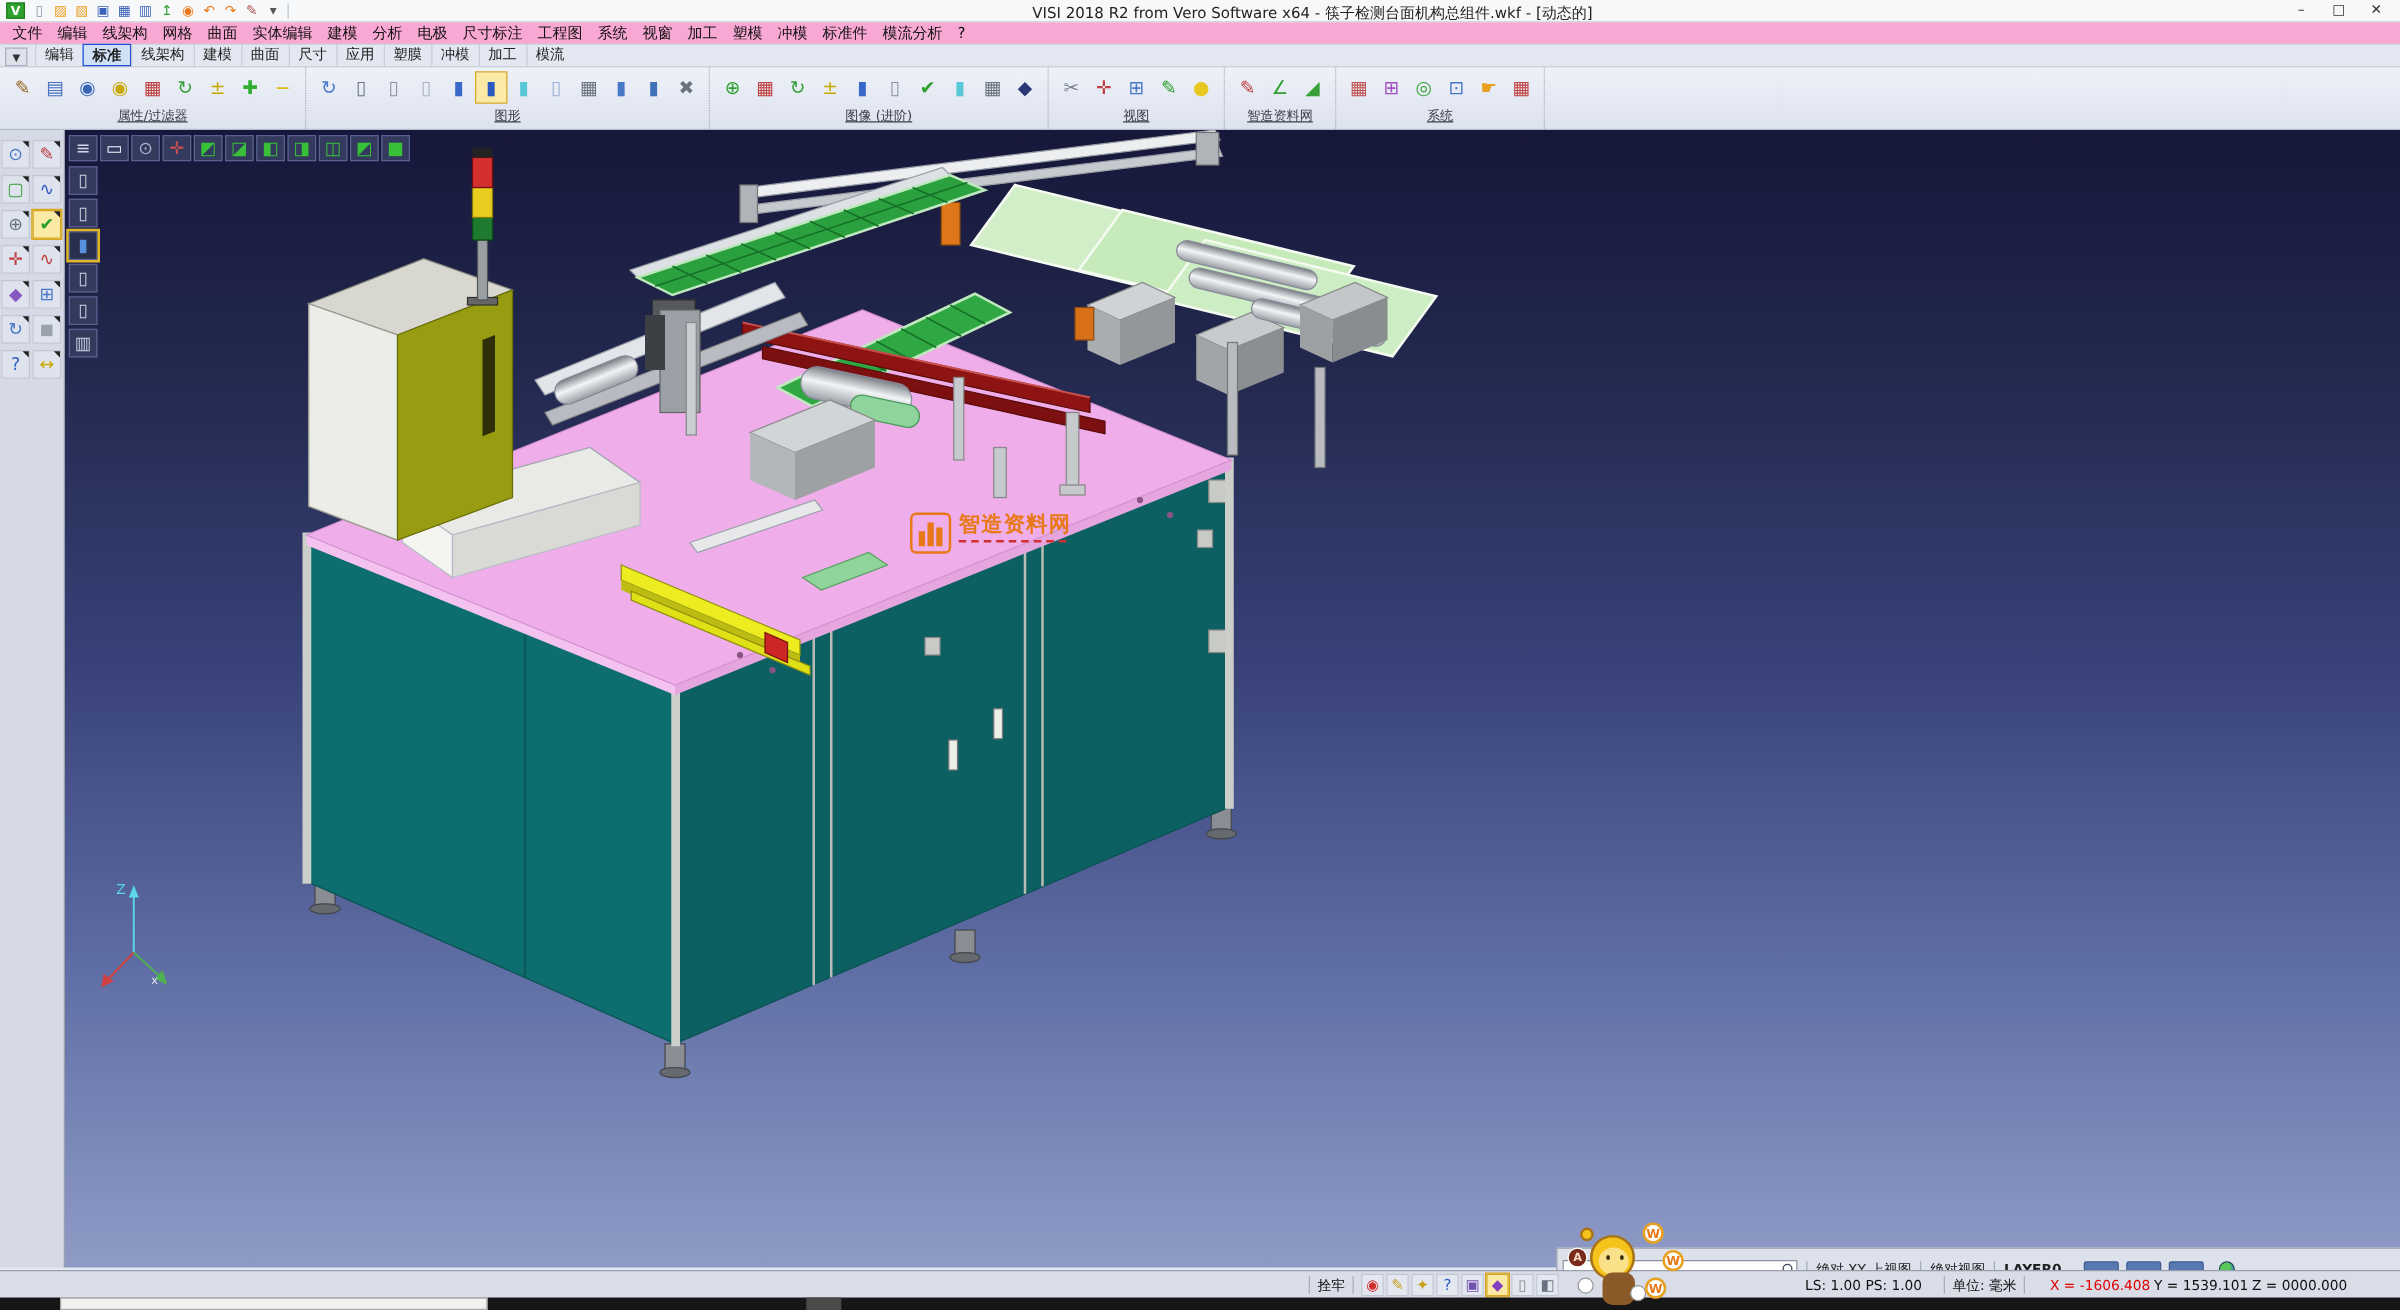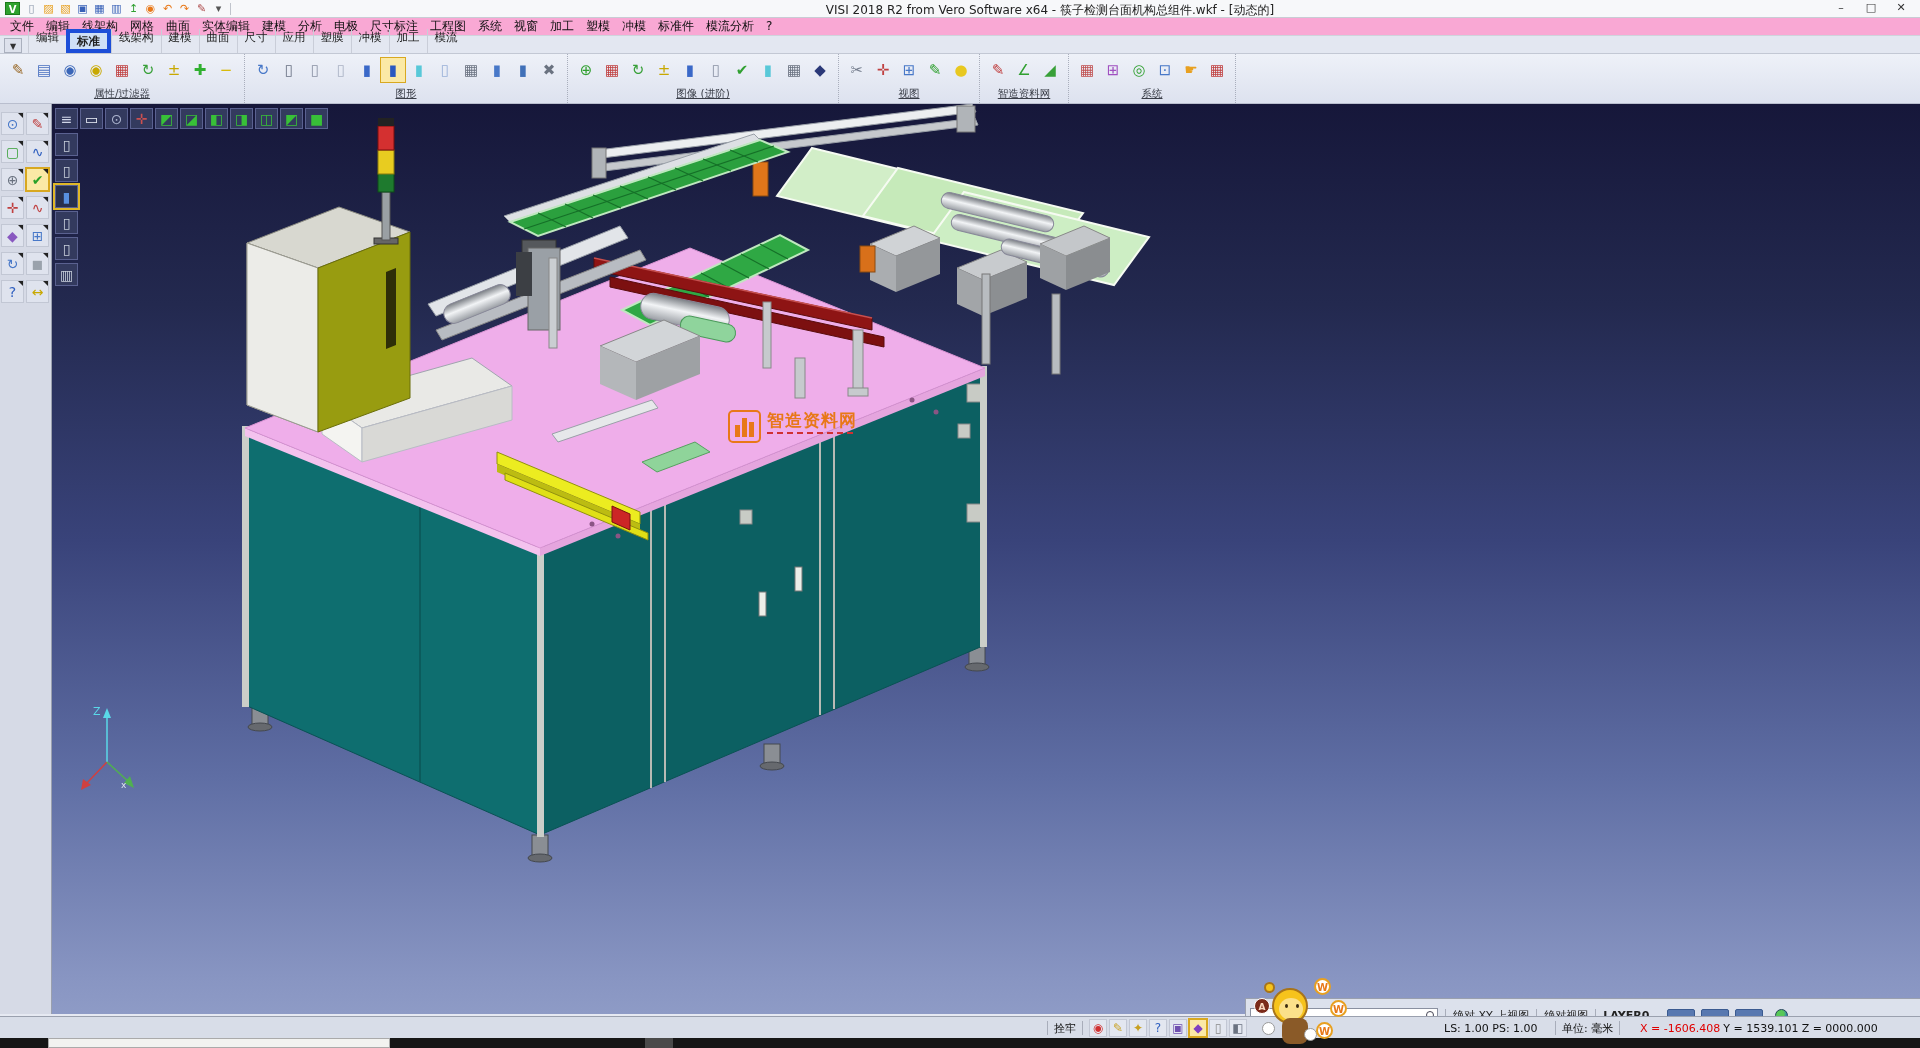--- a/index.html
+++ b/index.html
@@ -18,21 +18,21 @@
   .win-btn { width:30px; height:17px; text-align:center; line-height:16px; font-size:11px; color:#333; }
 
   
   .menubar { position:absolute; left:0; top:18px; width:1920px; height:18px; background:#f9a8d4; border-bottom:1px solid #cfd3dc; display:flex; align-items:center; padding-left:4px; }
   .menu-item { padding:0 6px; font-size:12px; line-height:17px; color:#111; }
 
   
   .tabrow { position:absolute; left:0; top:36px; width:1920px; height:18px; background:#e3e7f1; border-bottom:1px solid #c3c8d4; display:flex; align-items:flex-end; padding-left:4px; }
   .tab-dd { width:18px; height:15px; font-size:8px; color:#333; text-align:center; line-height:15px; border:1px solid #aab0be; background:#dde1ec; margin-right:6px; }
   .tab { padding:0 7px; font-size:11.5px; line-height:16px; color:#222; border-left:1px solid #c9cdd8; }
-  .tab.sel { background:#cfe0f7; border:4px solid #1d4ed8; font-weight:bold;text-align:center; }
+  .tab.sel { background:#cfe0f7; border:1px solid #1d4ed8; font-weight:bold;text-align:center; }
 
   
   .ribbon { position:absolute; left:0; top:54px; width:1920px; height:50px; background:linear-gradient(#eef1f8,#dde2ef); border-bottom:1px solid #b9bece; display:flex; }
   .rgroup { display:flex; flex-direction:column; align-items:center; justify-content:flex-start; border-right:1px dotted #a9aebc; padding:2px 6px 0 6px; }
   .rgroup-icons { display:flex; gap:2px; height:28px; align-items:center; }
   .rgroup-label { font-size:10.5px; color:#3a3e48; line-height:14px; margin-top:2px;text-decoration:underline; }
   .icon { display:inline-flex; align-items:center; justify-content:center; width:24px; height:24px; font-size:15px; line-height:1; cursor:default; }
   .icon.sel { background:#fbe9a6; outline:1px solid #d8a820; }
 
   

